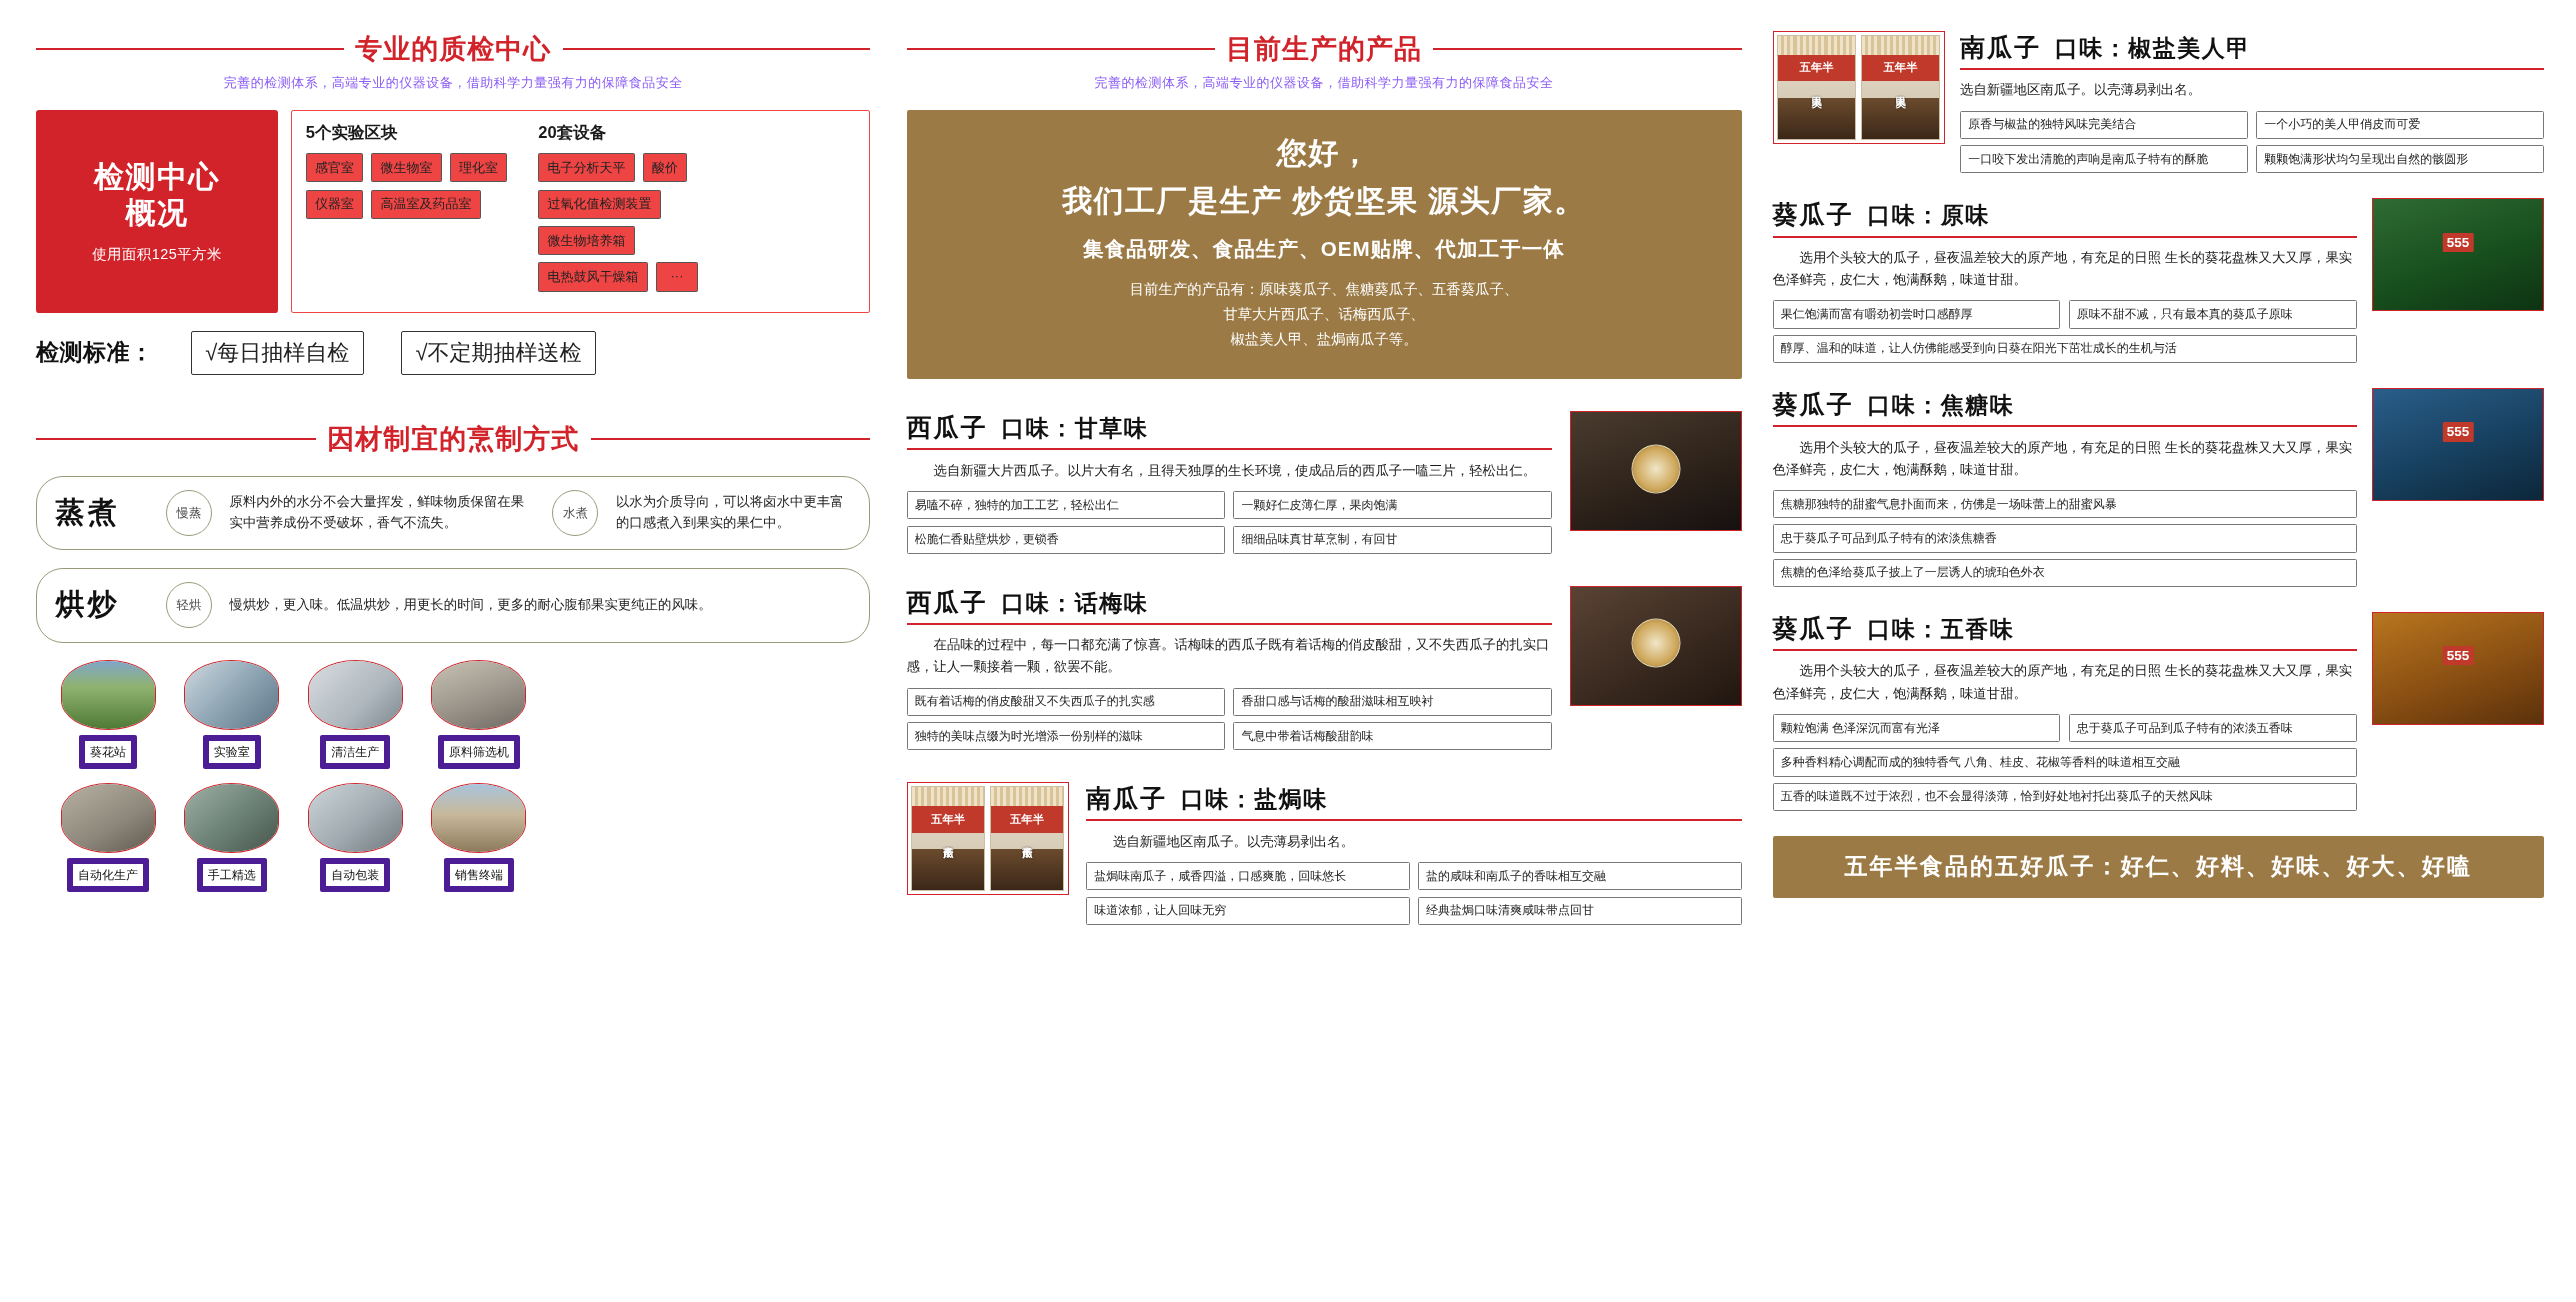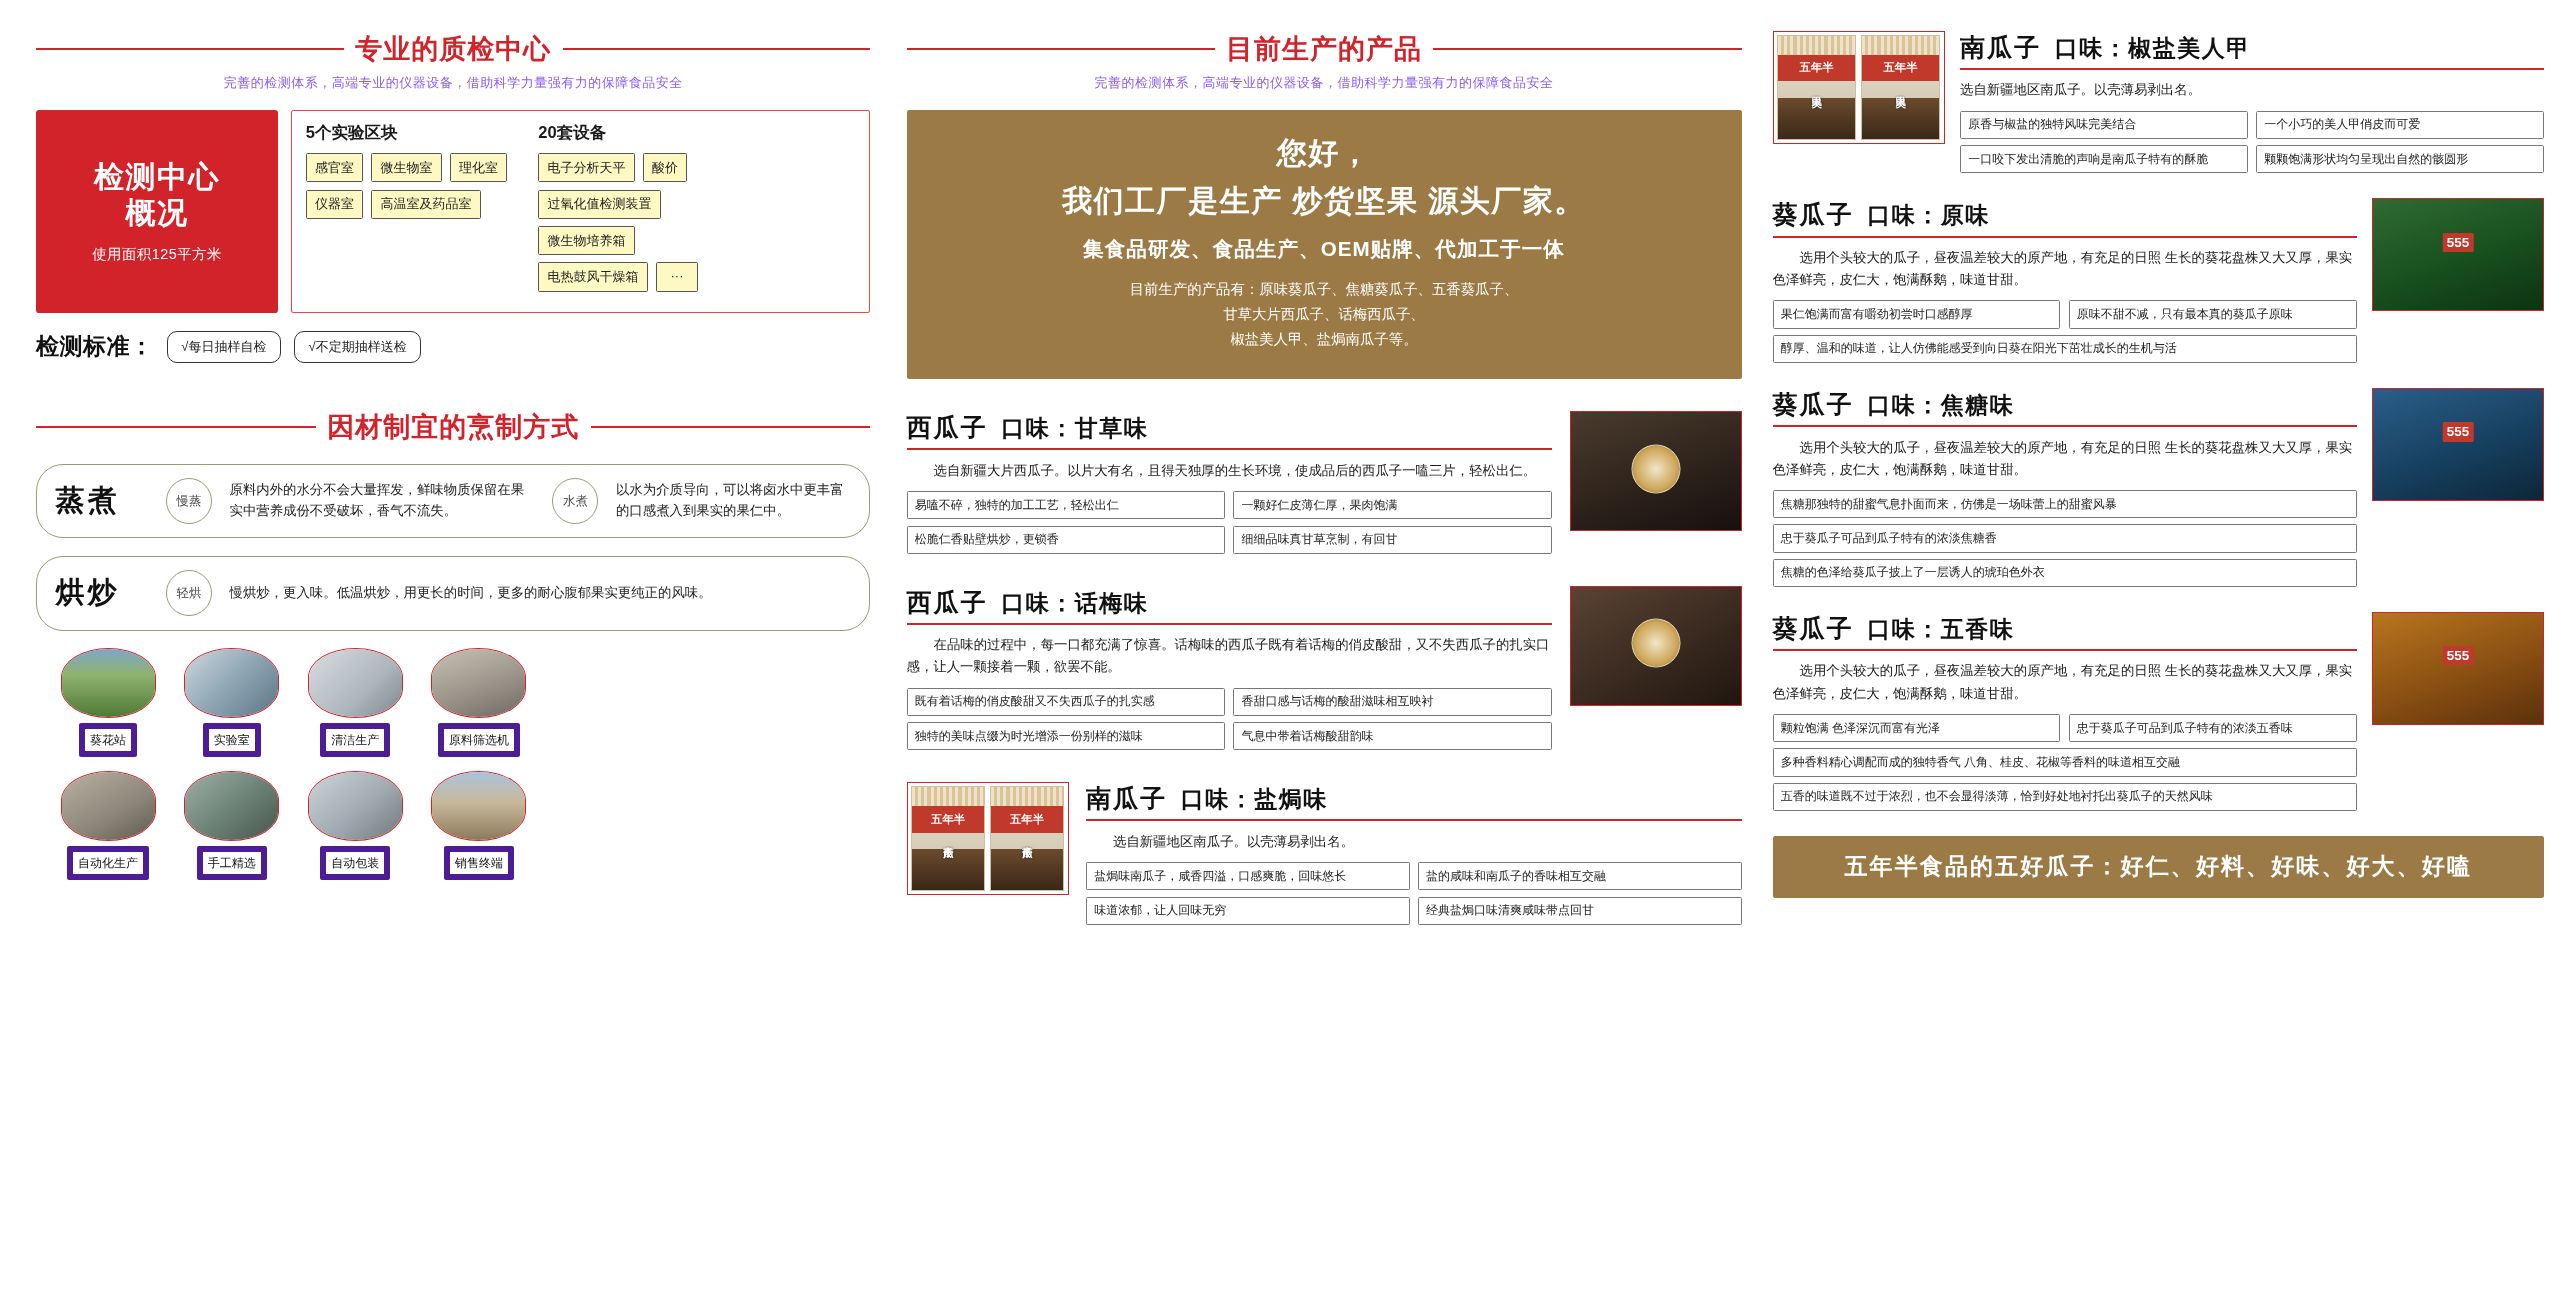--- a/index.html
+++ b/index.html
@@ -107,42 +107,43 @@
     margin-bottom: 9.3px;
   }
   .chip-row { display: flex; gap: 8.2px; margin-bottom: 7.2px; }
   .chip {
     border: 0.5px solid #555;
     border-radius: 1.5px;
     font-size: 13px;
     padding: 4.6px 8.2px;
     white-space: nowrap;
     color: #222;
-    background: #fef9c3;
+    background: #ef4444;
   }
   .chip.tiny { min-width: 24px; text-align: center; }
 
   .std-row {
     display: flex;
     align-items: center;
     gap: 13.4px;
     margin-top: 17.5px;
   }
   .std-label {
     font-size: 23px;
     font-weight: bold;
     color: #111;
     letter-spacing: 0.5px;
   }
   .std-box {
     border: 1px solid #333;
-    font-size: 13px;
+    font-size: 22px;
     padding: 6.2px 13.4px;
-    border-radius: 10px;
+    border-radius: 2px;
     white-space: nowrap;
+    margin-left: 24px;
   }
 
   
   .cook-card {
     border: 1px solid #9a9a7a;
     border-radius: 27px;
     padding: 13.4px 18.5px;
     display: flex;
     align-items: center;
     gap: 17.5px;

